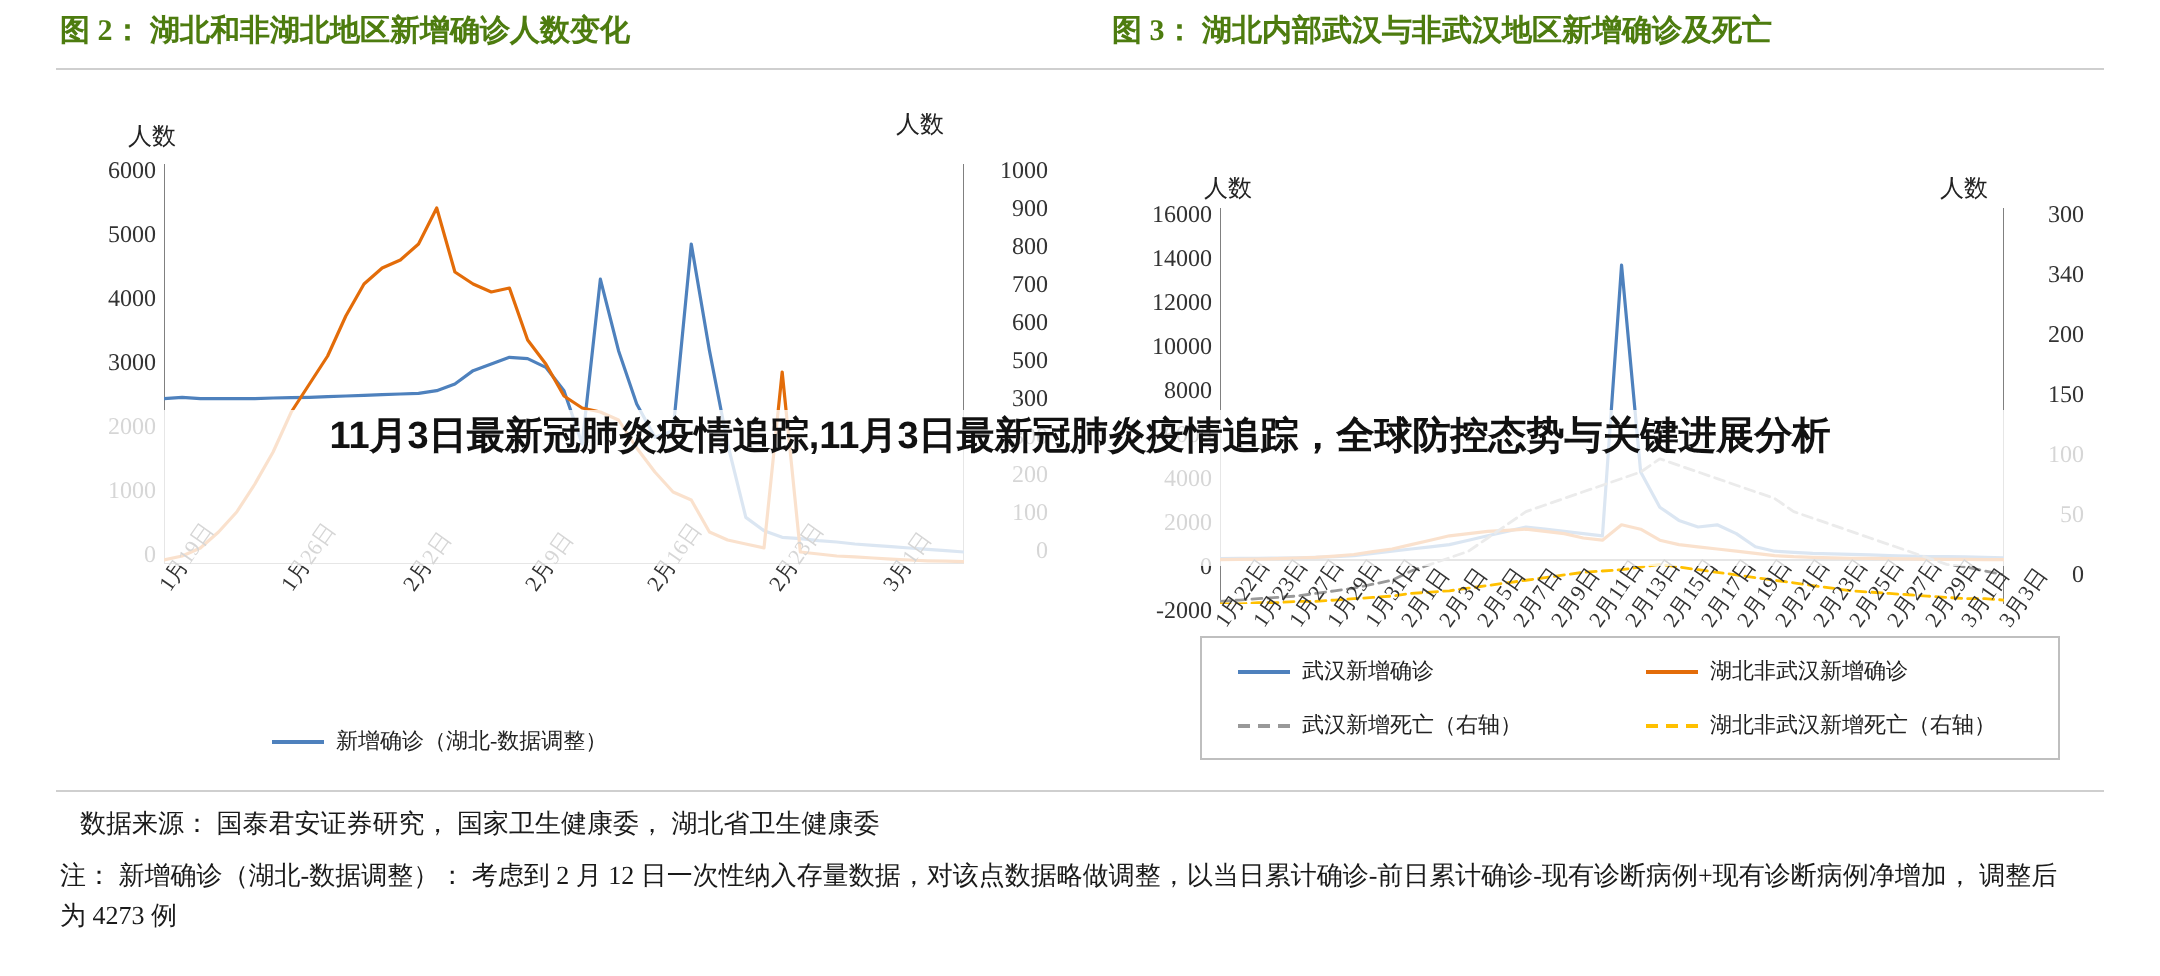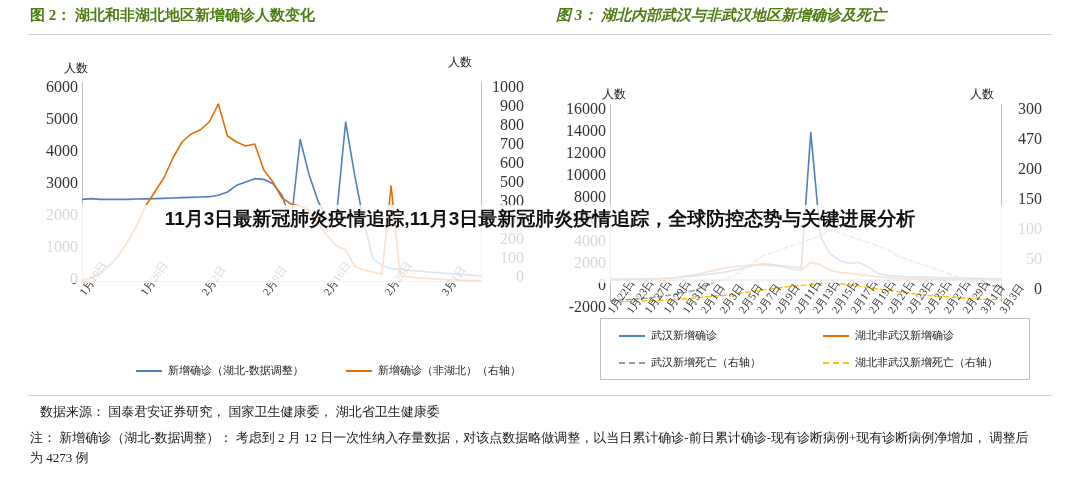--- a/index.html
+++ b/index.html
@@ -14,21 +14,21 @@
 
   .fig-title {
     position: absolute;
     font-size: 15px;
     font-weight: bold;
     color: #4d7c0f;
     font-family: "Liberation Serif", serif;
     white-space: nowrap;
   }
   #title-left  { left: 30px;  top: 6px; }
-  #title-right { left: 556px; top: 6px; font-style: italic; }
+  #title-right { left: 556px; top: 6px; }
 
   .rule { position:absolute; left:28px; right:28px; height:1px; background:#cfcfcf; }
   #rule-top { top: 34px; }
   #rule-bottom { top: 395px; }
 
   .panel { position: absolute; top: 46px; height: 340px; }
   #panel-left  { left: 24px;  width: 520px; }
   #panel-right { left: 556px; width: 506px; }
 
   .axis-name {
@@ -37,21 +37,21 @@
     color: #222;
     font-family: "Liberation Serif", serif;
     white-space: nowrap;
   }
 
   .plot { position: absolute; border: 0; }
   .plot svg { display:block; }
 
   .ticklabel {
     position: absolute;
-    font-size: 16px;
+    font-size: 12px;
     color: #333;
     font-family: "Liberation Serif", serif;
     white-space: nowrap;
     text-align: right;
   }
   .xlab {
     position:absolute;
     font-size: 11px;
     color:#333;
     font-family: "Liberation Serif", serif;
@@ -146,44 +146,40 @@
     <div class="xlab" style="left:174px; top:244px;">2月2日</div>
     <div class="xlab" style="left:235px; top:244px;">2月9日</div>
     <div class="xlab" style="left:296px; top:244px;">2月16日</div>
     <div class="xlab" style="left:357px; top:244px;">2月23日</div>
     <div class="xlab" style="left:414px; top:244px;">3月1日</div>
 
     <div class="legend-row" style="left:112px; top:317px;">
       <span class="legend-line" style="border-top-color:#4e81bd;"></span>
       <span class="legend-label">新增确诊（湖北-数据调整）</span>
     </div>
-    <div class="legend-row" style="left:322px; top:317px;">
-      <span class="legend-line" style="border-top-color:#e36c09;"></span>
-      <span class="legend-label">新增确诊（非湖北）（右轴）</span>
-    </div>
   </div>
 
   <div class="panel" id="panel-right">
 
     <div class="axis-name" style="left:46px; top:40px;">人数</div>
     <div class="axis-name" style="left:414px; top:40px;">人数</div>
 
     <div class="ticklabel" style="left:0px; top:54px;  width:50px;">16000</div>
     <div class="ticklabel" style="left:0px; top:76px;  width:50px;">14000</div>
     <div class="ticklabel" style="left:0px; top:98px;  width:50px;">12000</div>
     <div class="ticklabel" style="left:0px; top:120px; width:50px;">10000</div>
     <div class="ticklabel" style="left:0px; top:142px; width:50px;">8000</div>
     <div class="ticklabel" style="left:0px; top:164px; width:50px;">6000</div>
     <div class="ticklabel" style="left:0px; top:186px; width:50px;">4000</div>
     <div class="ticklabel" style="left:0px; top:208px; width:50px;">2000</div>
     <div class="ticklabel" style="left:0px; top:230px; width:50px;">0</div>
     <div class="ticklabel" style="left:0px; top:252px; width:50px;">-2000</div>
 
     <div class="ticklabel" style="left:452px; top:54px;  width:34px;">300</div>
-    <div class="ticklabel" style="left:452px; top:84px;  width:34px;">470</div>
+    <div class="ticklabel" style="left:452px; top:84px;  width:34px;">340</div>
     <div class="ticklabel" style="left:452px; top:114px; width:34px;">200</div>
     <div class="ticklabel" style="left:452px; top:144px; width:34px;">150</div>
     <div class="ticklabel" style="left:452px; top:174px; width:34px;">100</div>
     <div class="ticklabel" style="left:452px; top:204px; width:34px;">50</div>
     <div class="ticklabel" style="left:452px; top:234px; width:34px;">0</div>
 
     <div class="plot" id="plot-right" style="left:54px; top:58px;">
       <svg id="svg-right" width="392" height="198">
           <line x1="0" y1="176" x2="392" y2="176" stroke="#808080" stroke-width="1"></line>
           <line x1="0" y1="0" x2="0" y2="198" stroke="#808080" stroke-width="1"></line>

